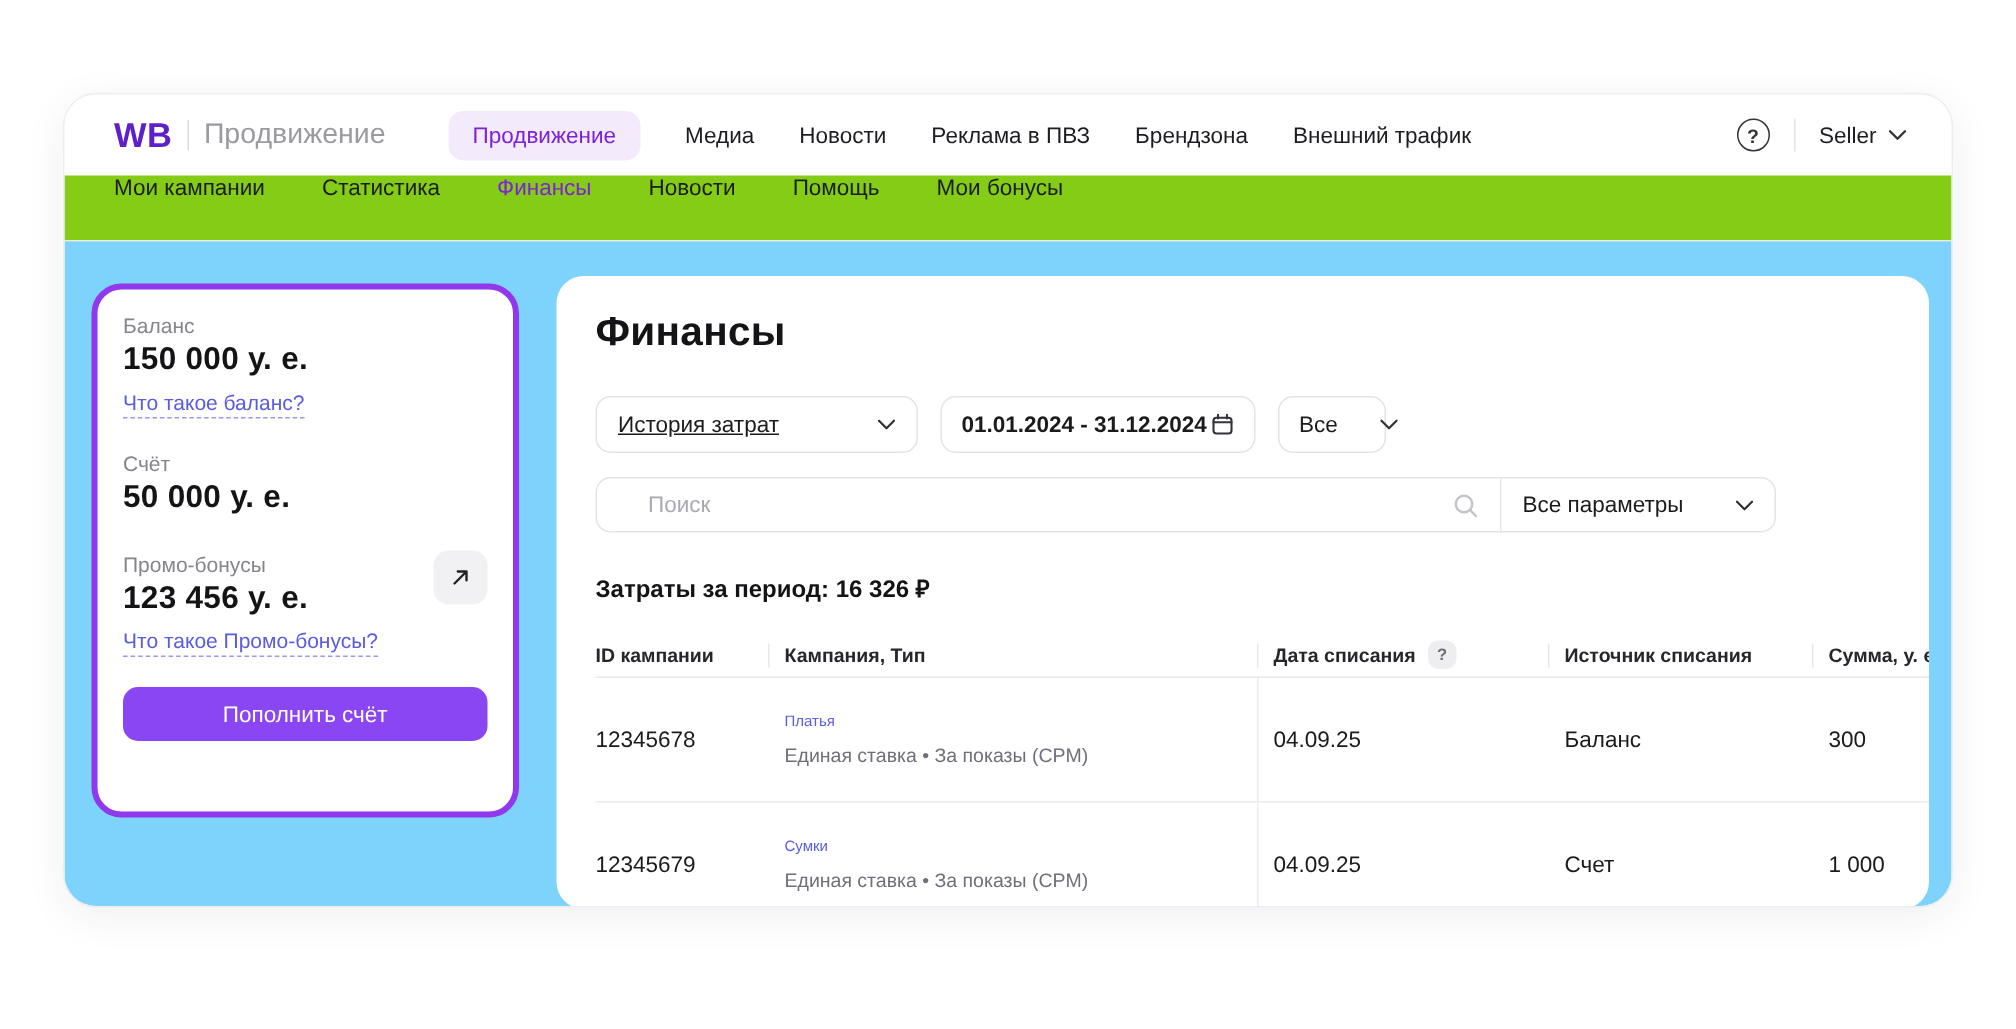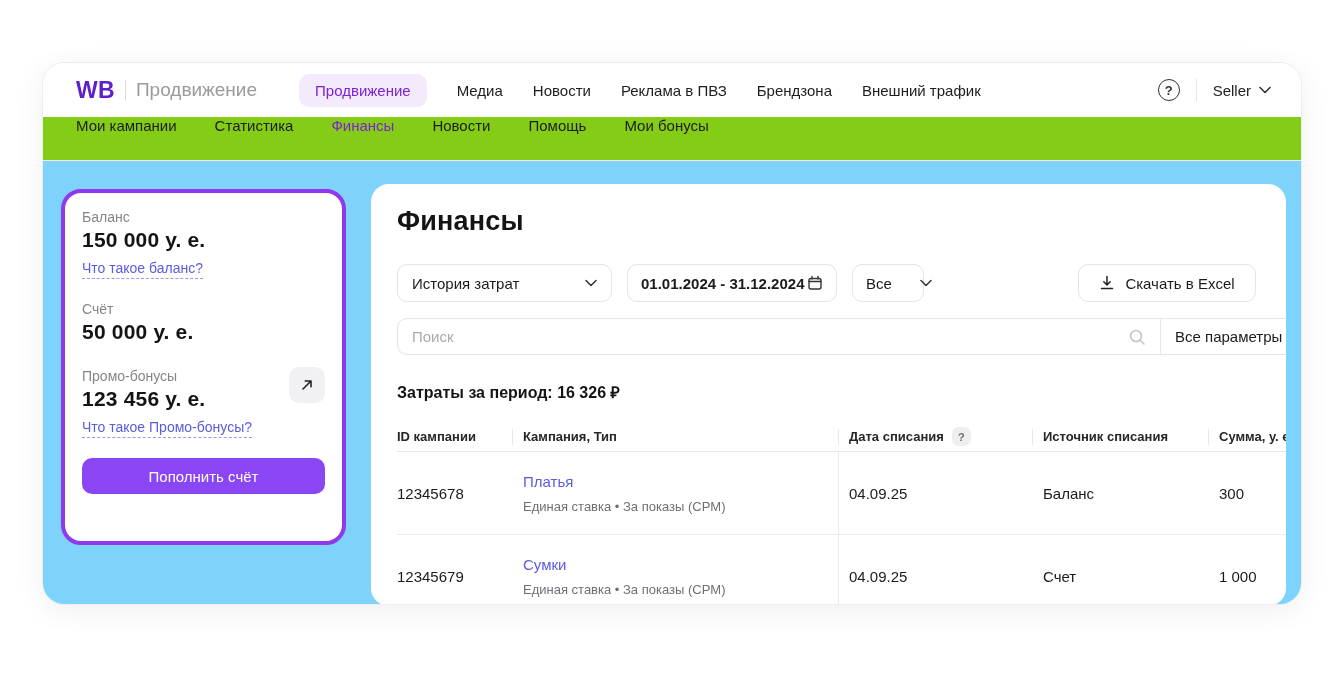--- a/index.html
+++ b/index.html
@@ -51,27 +51,27 @@
     border:none; border-radius:10px; cursor:pointer; font-family:inherit; }
 
   
   .main-card { position:absolute; left:328px; top:23px; width:915px; height:422px;
     background:#fff; border-radius:18px; overflow:hidden; padding:22px 0 0 26px; }
   .h1 { font-size:27px; font-weight:800; color:#141417; letter-spacing:.2px; }
 
   .filter-row { display:flex; align-items:center; margin-top:27px; width:859px; }
   .ctrl { height:38px; border:1px solid #e3e3e8; border-radius:10px; background:#fff;
     display:flex; align-items:center; font-size:15px; color:#1b1b1e; cursor:pointer; }
-  .sel-history { width:215px; padding:0 14px; justify-content:space-between; }
+  .sel-history { width:215px; padding:0 14px; justify-content:space-between;text-decoration:underline; }
   .date-ctrl { width:210px; margin-left:15px; padding:0 13px; justify-content:space-between; font-weight:600; }
   .sel-all { width:72px; margin-left:15px; padding:0 13px; justify-content:space-between;gap:28px; }
   .excel-btn { margin-left:auto; width:178px; justify-content:center; gap:10px; font-family:inherit; }
 
-  .search-row { display:flex; align-items:stretch; margin-top:16px; width:947px; height:37px;
-    border:1px solid #e3e3e8; border-radius:10px; background:#fff; overflow:hidden; }
+  .search-row { display:flex; align-items:stretch; margin-top:16px; width:787px; height:37px;
+    border:1px solid #e3e3e8; border-radius:10px; background:#fff; overflow:hidden;padding-left:20px; }
   .search-box { flex:1; display:flex; align-items:center; padding:0 14px; gap:10px; }
   .search-box input { flex:1; border:none; outline:none; font-size:15px; color:#1b1b1e;
     font-family:inherit; background:transparent; }
   .search-box input::placeholder { color:#a9a9b2; }
   .params-sel { width:183px; border-left:1px solid #e8e8ec; display:flex; align-items:center;
     justify-content:space-between; padding:0 14px; font-size:15px; cursor:pointer; }
 
   .total-line { margin-top:26px; font-size:16px; font-weight:700; color:#141417; }
 
   
@@ -84,21 +84,21 @@
   .t-head .th:not(:last-child) { border-right:1px solid #e8e8ec; }
   .help-badge { width:19px; height:19px; background:#eeeef1; border-radius:7px;
     display:flex; align-items:center; justify-content:center;
     font-size:11px; color:#6d6d75; cursor:pointer; }
   .t-row { display:grid; grid-template-columns:116px 326px 194px 176px 200px;
     height:83px; align-items:center; border-bottom:1px solid #ececf0; }
   .t-row .td { padding-left:10px; font-size:15px; color:#1b1b1e; }
   .t-row .td:first-child { padding-left:0; }
   .td-campaign { align-self:stretch; display:flex; flex-direction:column; justify-content:center;
     gap:9px; border-right:1px solid #ececf0; }
-  .camp-link { font-size:15px; color:#5a5ce0; cursor:pointer; }
+  .camp-link { font-size:10px; color:#5a5ce0; cursor:pointer; }
   .camp-type { font-size:13px; color:#6f6f77; }
 
   .icon { flex:none; display:inline-flex; }
 </style>
 </head>
 <body>
 
 <div class="window">
 
   <div class="nav1">
@@ -191,29 +191,20 @@
           </span>
         </div>
         <div class="ctrl sel-all">
           <span>Все</span>
           <span class="icon">
             <svg width="12" height="8" viewBox="0 0 12 8">
                 <path d="M1 1.5 L6 6.5 L11 1.5" stroke="#33333a" stroke-width="1.5" fill="none" stroke-linecap="round" stroke-linejoin="round"></path>
               </svg>
           </span>
         </div>
-        <button class="ctrl excel-btn">
-          <span class="icon">
-            <svg width="16" height="16" viewBox="0 0 16 16">
-                <path d="M8 1.5 V9.5 M4.8 6.7 L8 10 L11.2 6.7" stroke="#222226" stroke-width="1.5" fill="none" stroke-linecap="round" stroke-linejoin="round"></path>
-                <path d="M2.5 13.5 H13.5" stroke="#222226" stroke-width="1.5" stroke-linecap="round"></path>
-              </svg>
-          </span>
-          <span>Скачать в Excel</span>
-        </button>
       </div>
 
       <div class="search-row">
         <div class="search-box">
           <input type="text" placeholder="Поиск" style="">
           <span class="icon">
             <svg width="18" height="18" viewBox="0 0 18 18">
                 <circle cx="8" cy="8" r="5.5" stroke="#c3c3ca" stroke-width="1.6" fill="none"></circle>
                 <path d="M12.2 12.2 L16 16" stroke="#c3c3ca" stroke-width="1.6" stroke-linecap="round"></path>
               </svg>

